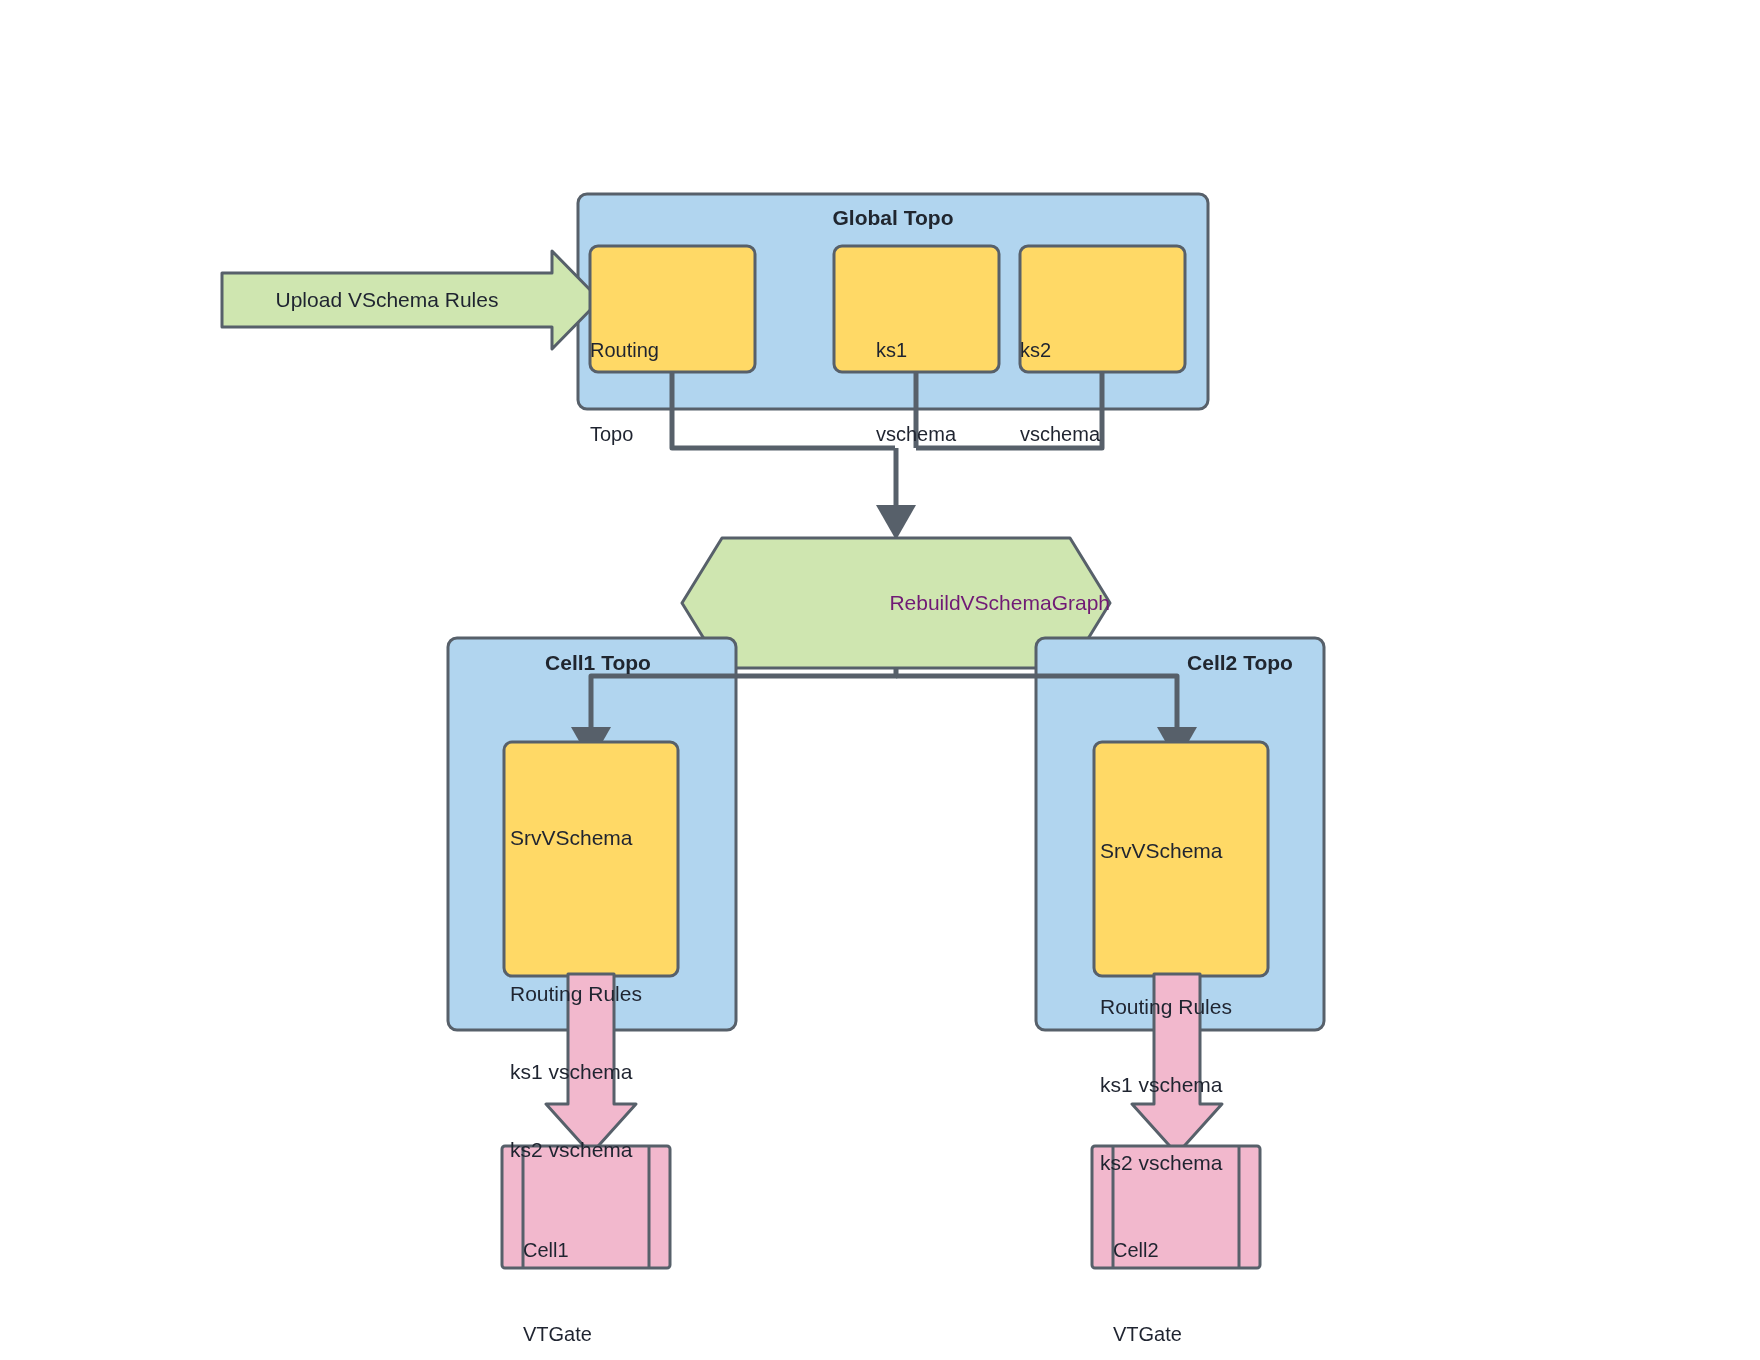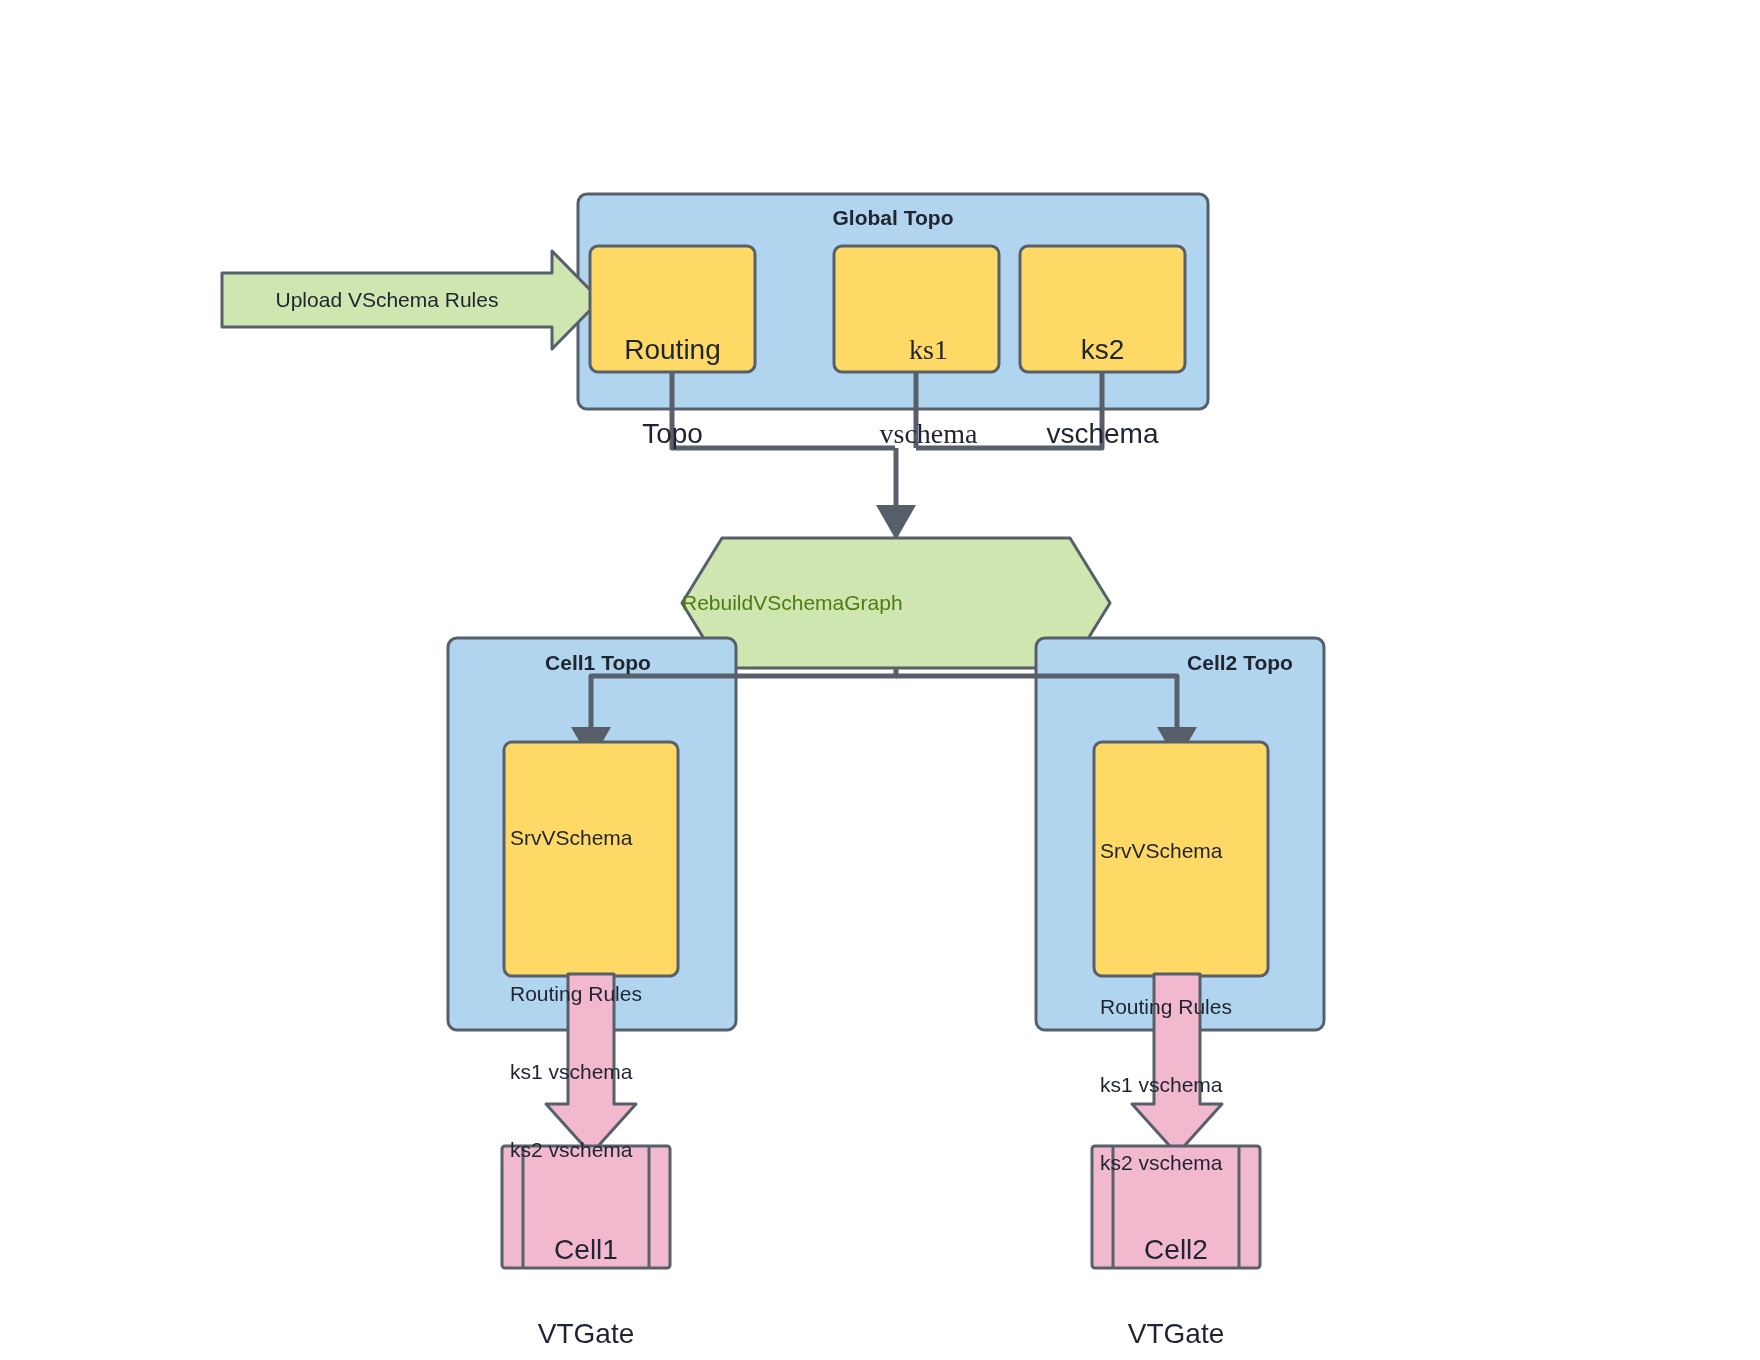--- a/index.html
+++ b/index.html
@@ -34,40 +34,39 @@
     color: #1f2430;
     white-space: pre;
   }
   .grp-title {
     font-weight: bold;
     font-size: 21px;
     text-align: center;
     color: #20262f;
   }
   .box-text {
-    font-size: 28px;
+    font-size: 20px;
     line-height: 28px;
     color: #1f2430;
-    text-align: center;
   }
   .box-text-left {
     font-size: 21px;
     line-height: 26px;
     color: #1f2430;
     text-align: left;
   }
   .arrow-text {
     font-size: 21px;
     color: #1f2430;
     text-align: center;
   }
   .hex-text {
     font-size: 21px;
-    color: #4d7c0f;
-    text-align: left;
+    color: #701a75;
+    text-align: right;
   }
 </style>
 </head>
 <body>
 
 <div id="canvas">
 
   <svg class="layer" viewBox="0 0 1760 1360">
     <defs>
       <marker id="arrowGray" markerWidth="12" markerHeight="12" refX="2.2" refY="4" orient="auto" markerUnits="strokeWidth">
@@ -119,21 +118,21 @@
 
   <div class="node-label grp-title" style="left:578px; top:198px; width:630px;">Global Topo</div>
 
   <div class="node-label arrow-text" style="left:222px; top:280px; width:330px;">Upload VSchema Rules</div>
 
   <div class="node-label box-text" style="left:590px; top:272px; width:165px;">
     <div>Routing</div>
     <div>Topo</div>
   </div>
 
-  <div class="node-label box-text" style="left:846px; top:272px; width:165px;font-family:Liberation Serif, serif;">
+  <div class="node-label box-text" style="left:876px; top:272px; width:165px;">
     <div>ks1</div>
     <div>vschema</div>
   </div>
 
   <div class="node-label box-text" style="left:1020px; top:272px; width:165px;">
     <div>ks2</div>
     <div>vschema</div>
   </div>
 
   <div class="node-label hex-text" style="left:682px; top:583px; width:428px;">RebuildVSchemaGraph</div>

